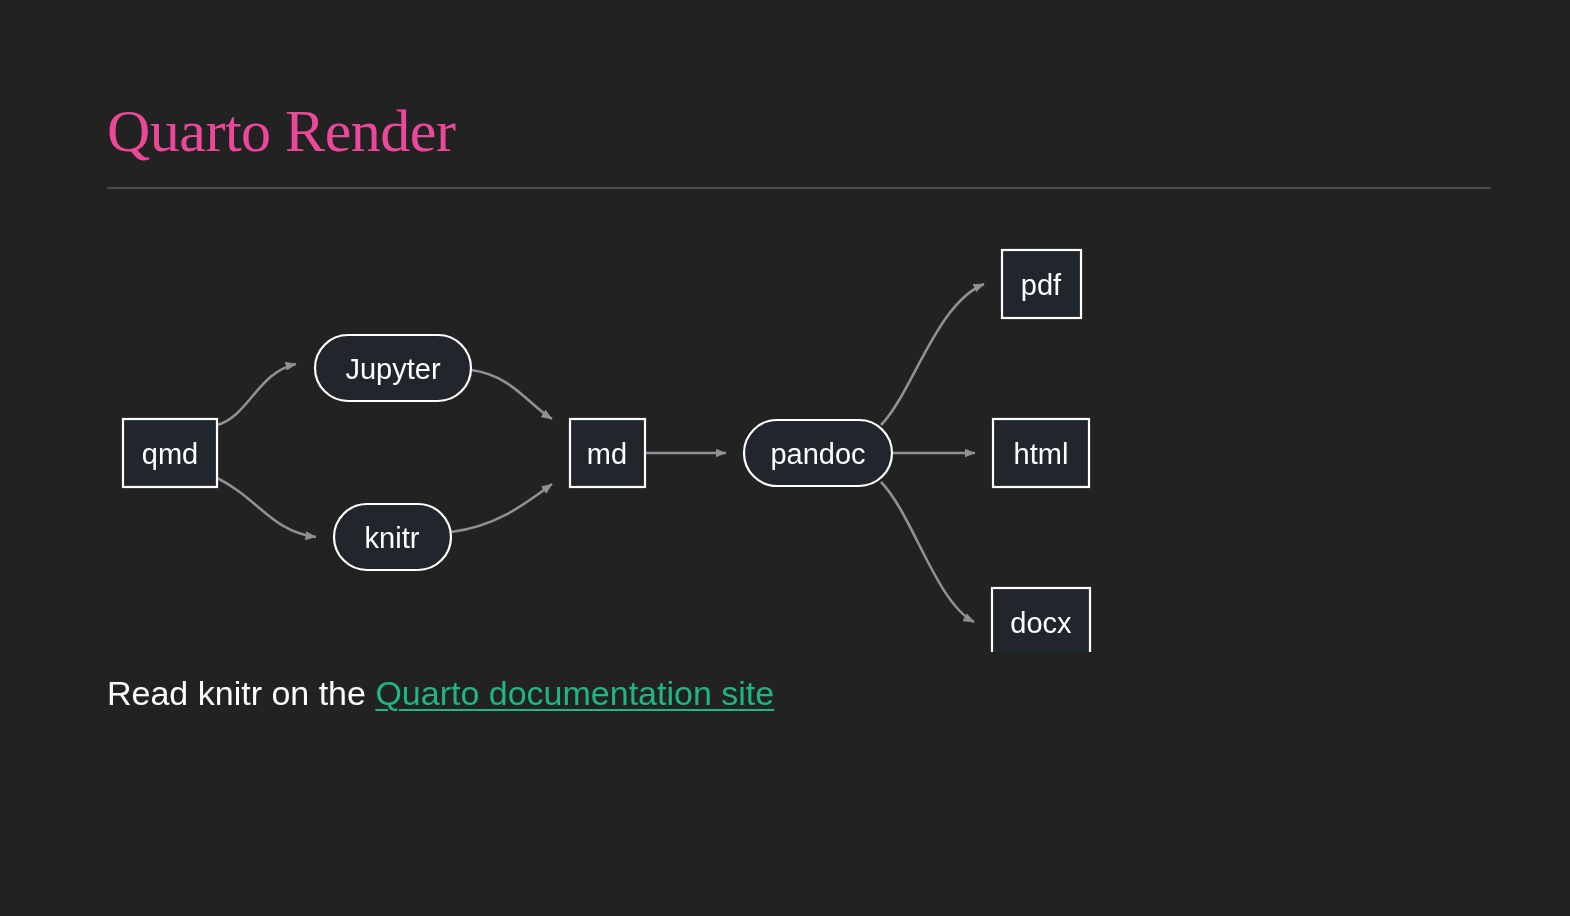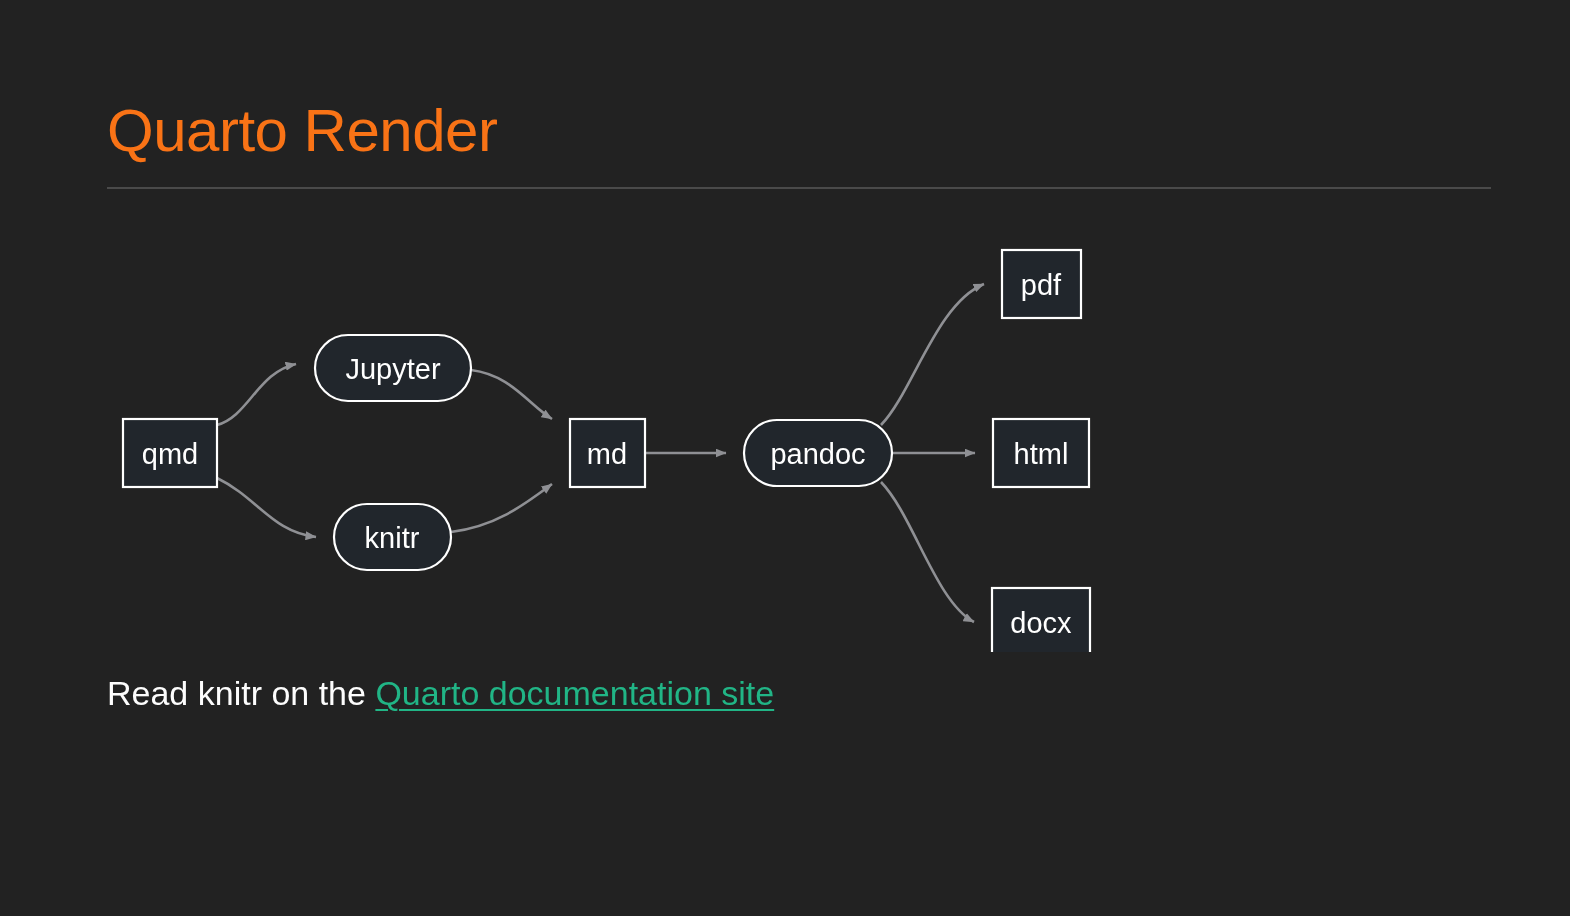--- a/index.html
+++ b/index.html
@@ -23,22 +23,23 @@
     background: #222222;
   }
   .slide-title {
     position: absolute;
     left: 107px;
     top: 98px;
     font-size: 60px;
     line-height: 1.1;
     font-weight: 400;
     letter-spacing: -0.5px;
-    color: #f97316;
+    color: #ec4899;
     white-space: nowrap;
+    font-family: Liberation Serif, serif;
   }
   .title-rule {
     position: absolute;
     left: 107px;
     top: 187px;
     width: 1384px;
     height: 2px;
     background: #4a4a4a;
   }
   .diagram-wrap {

